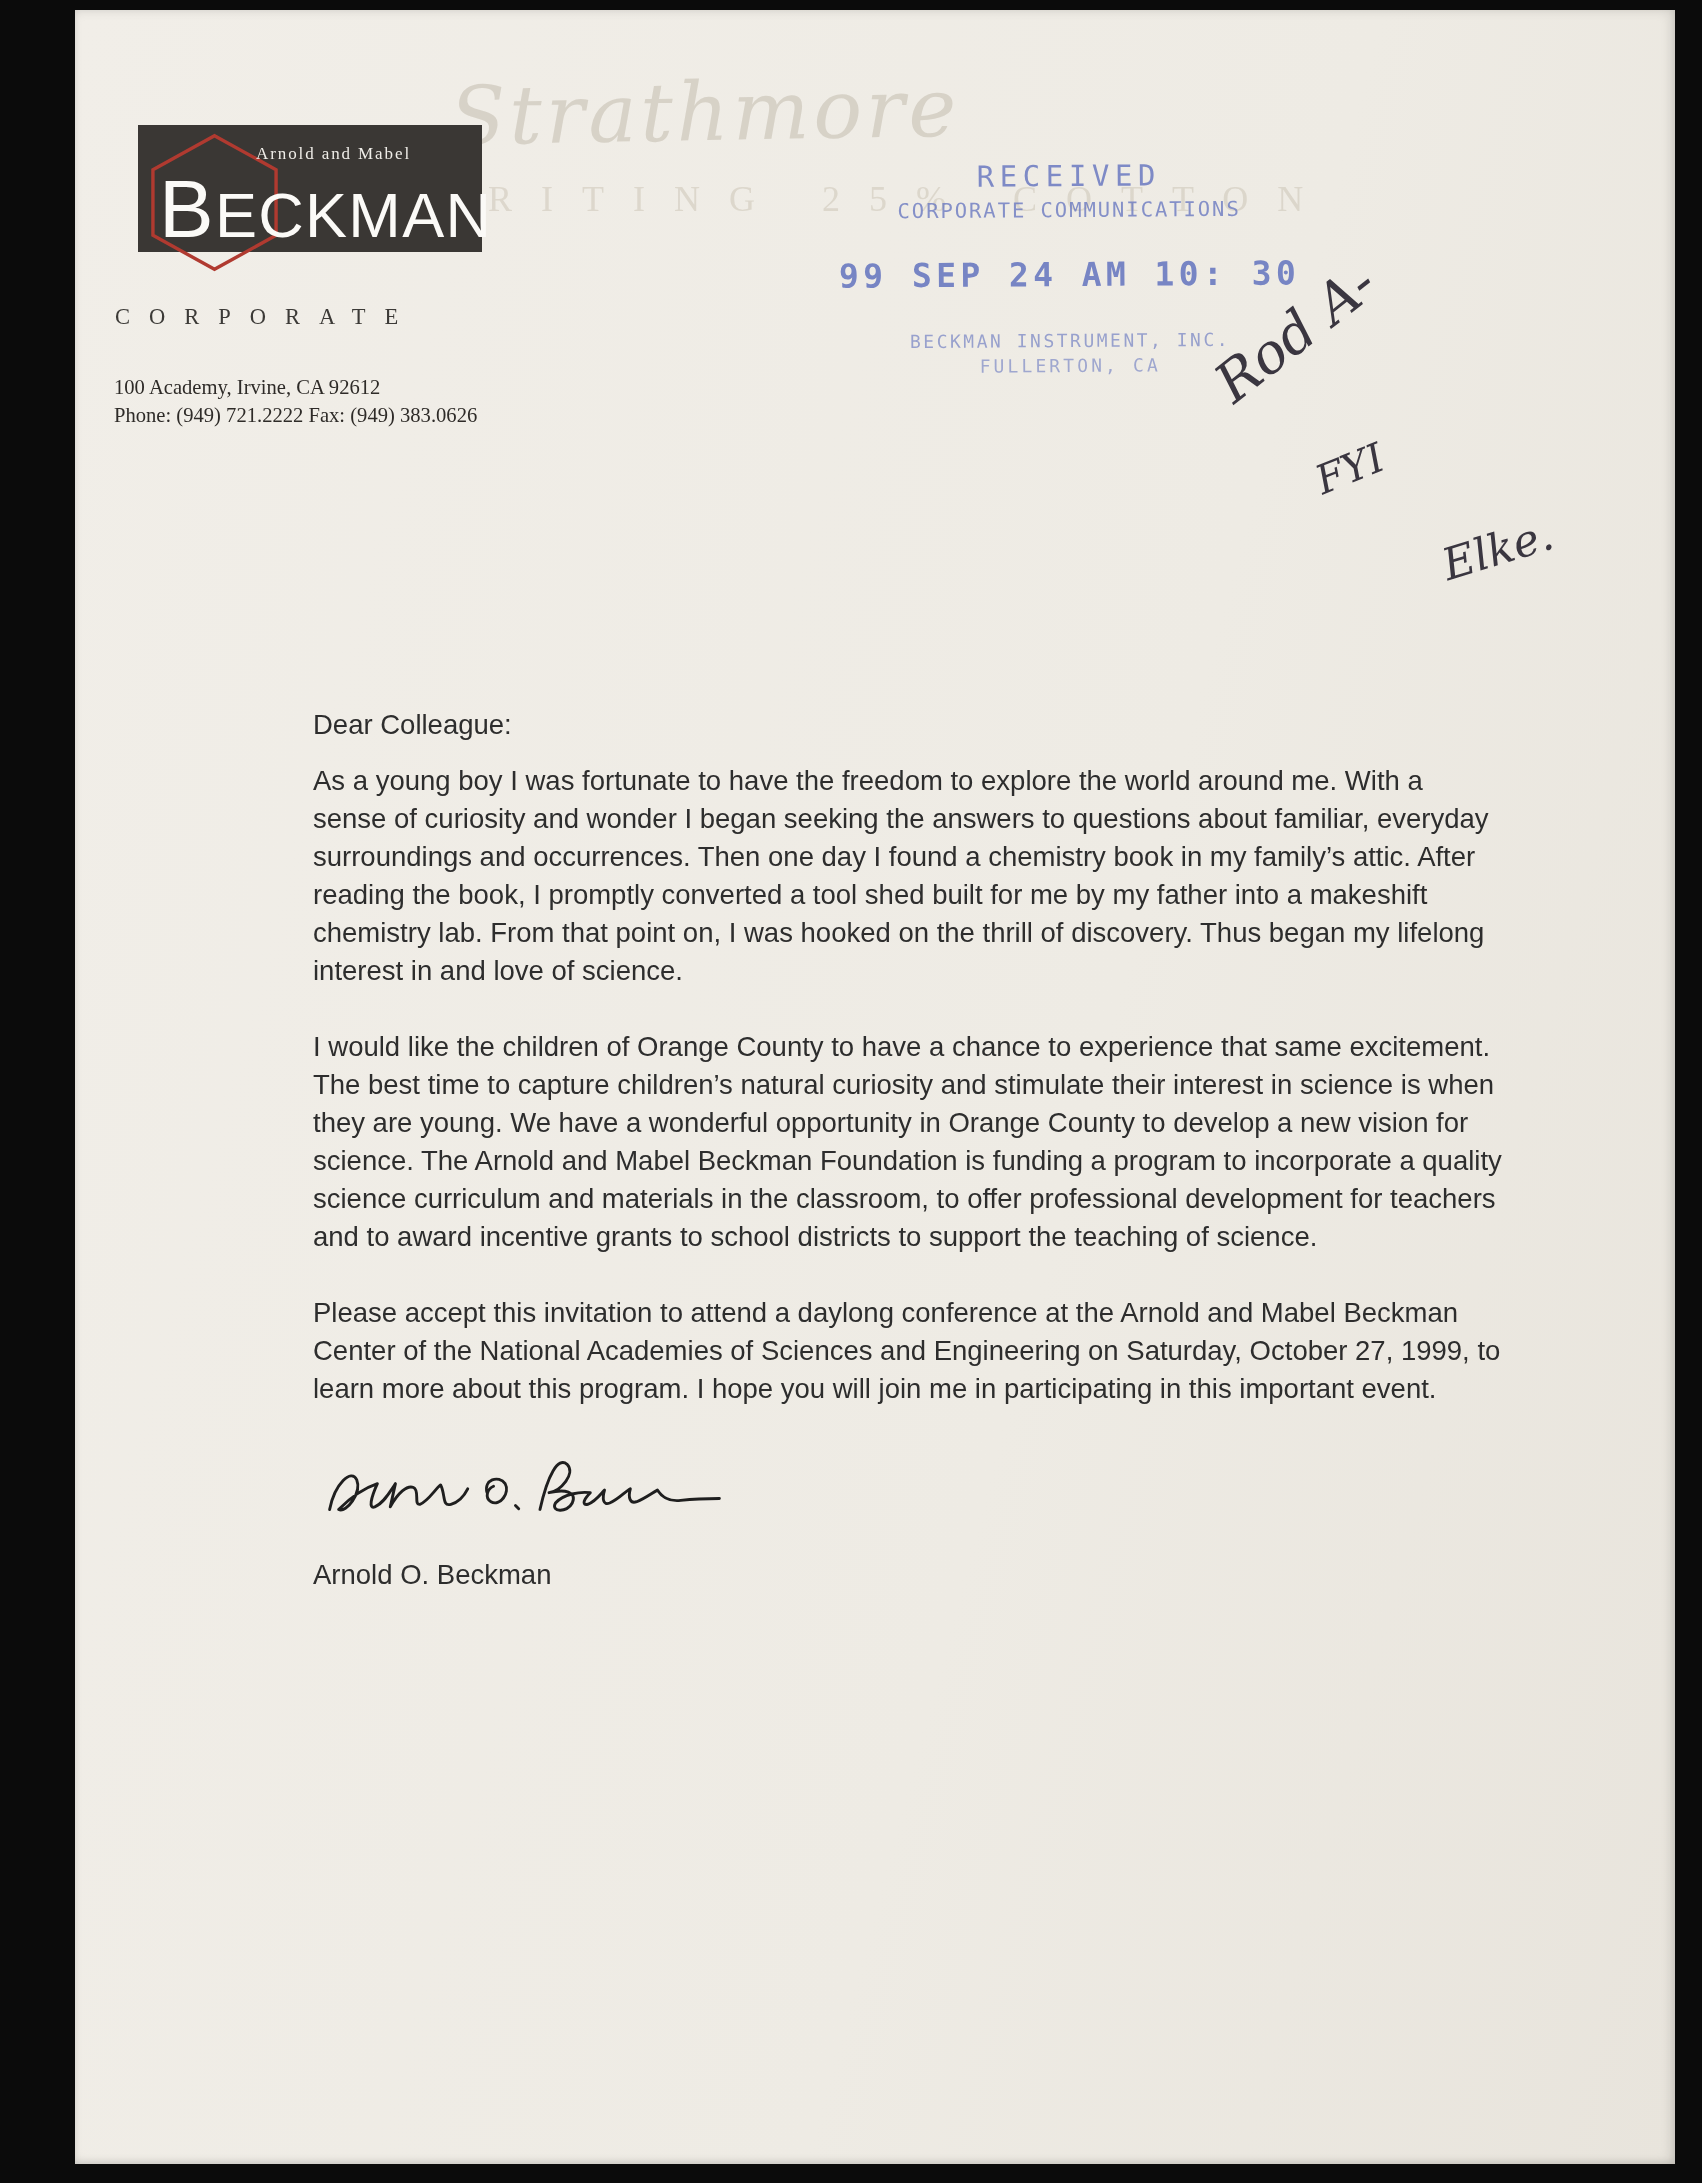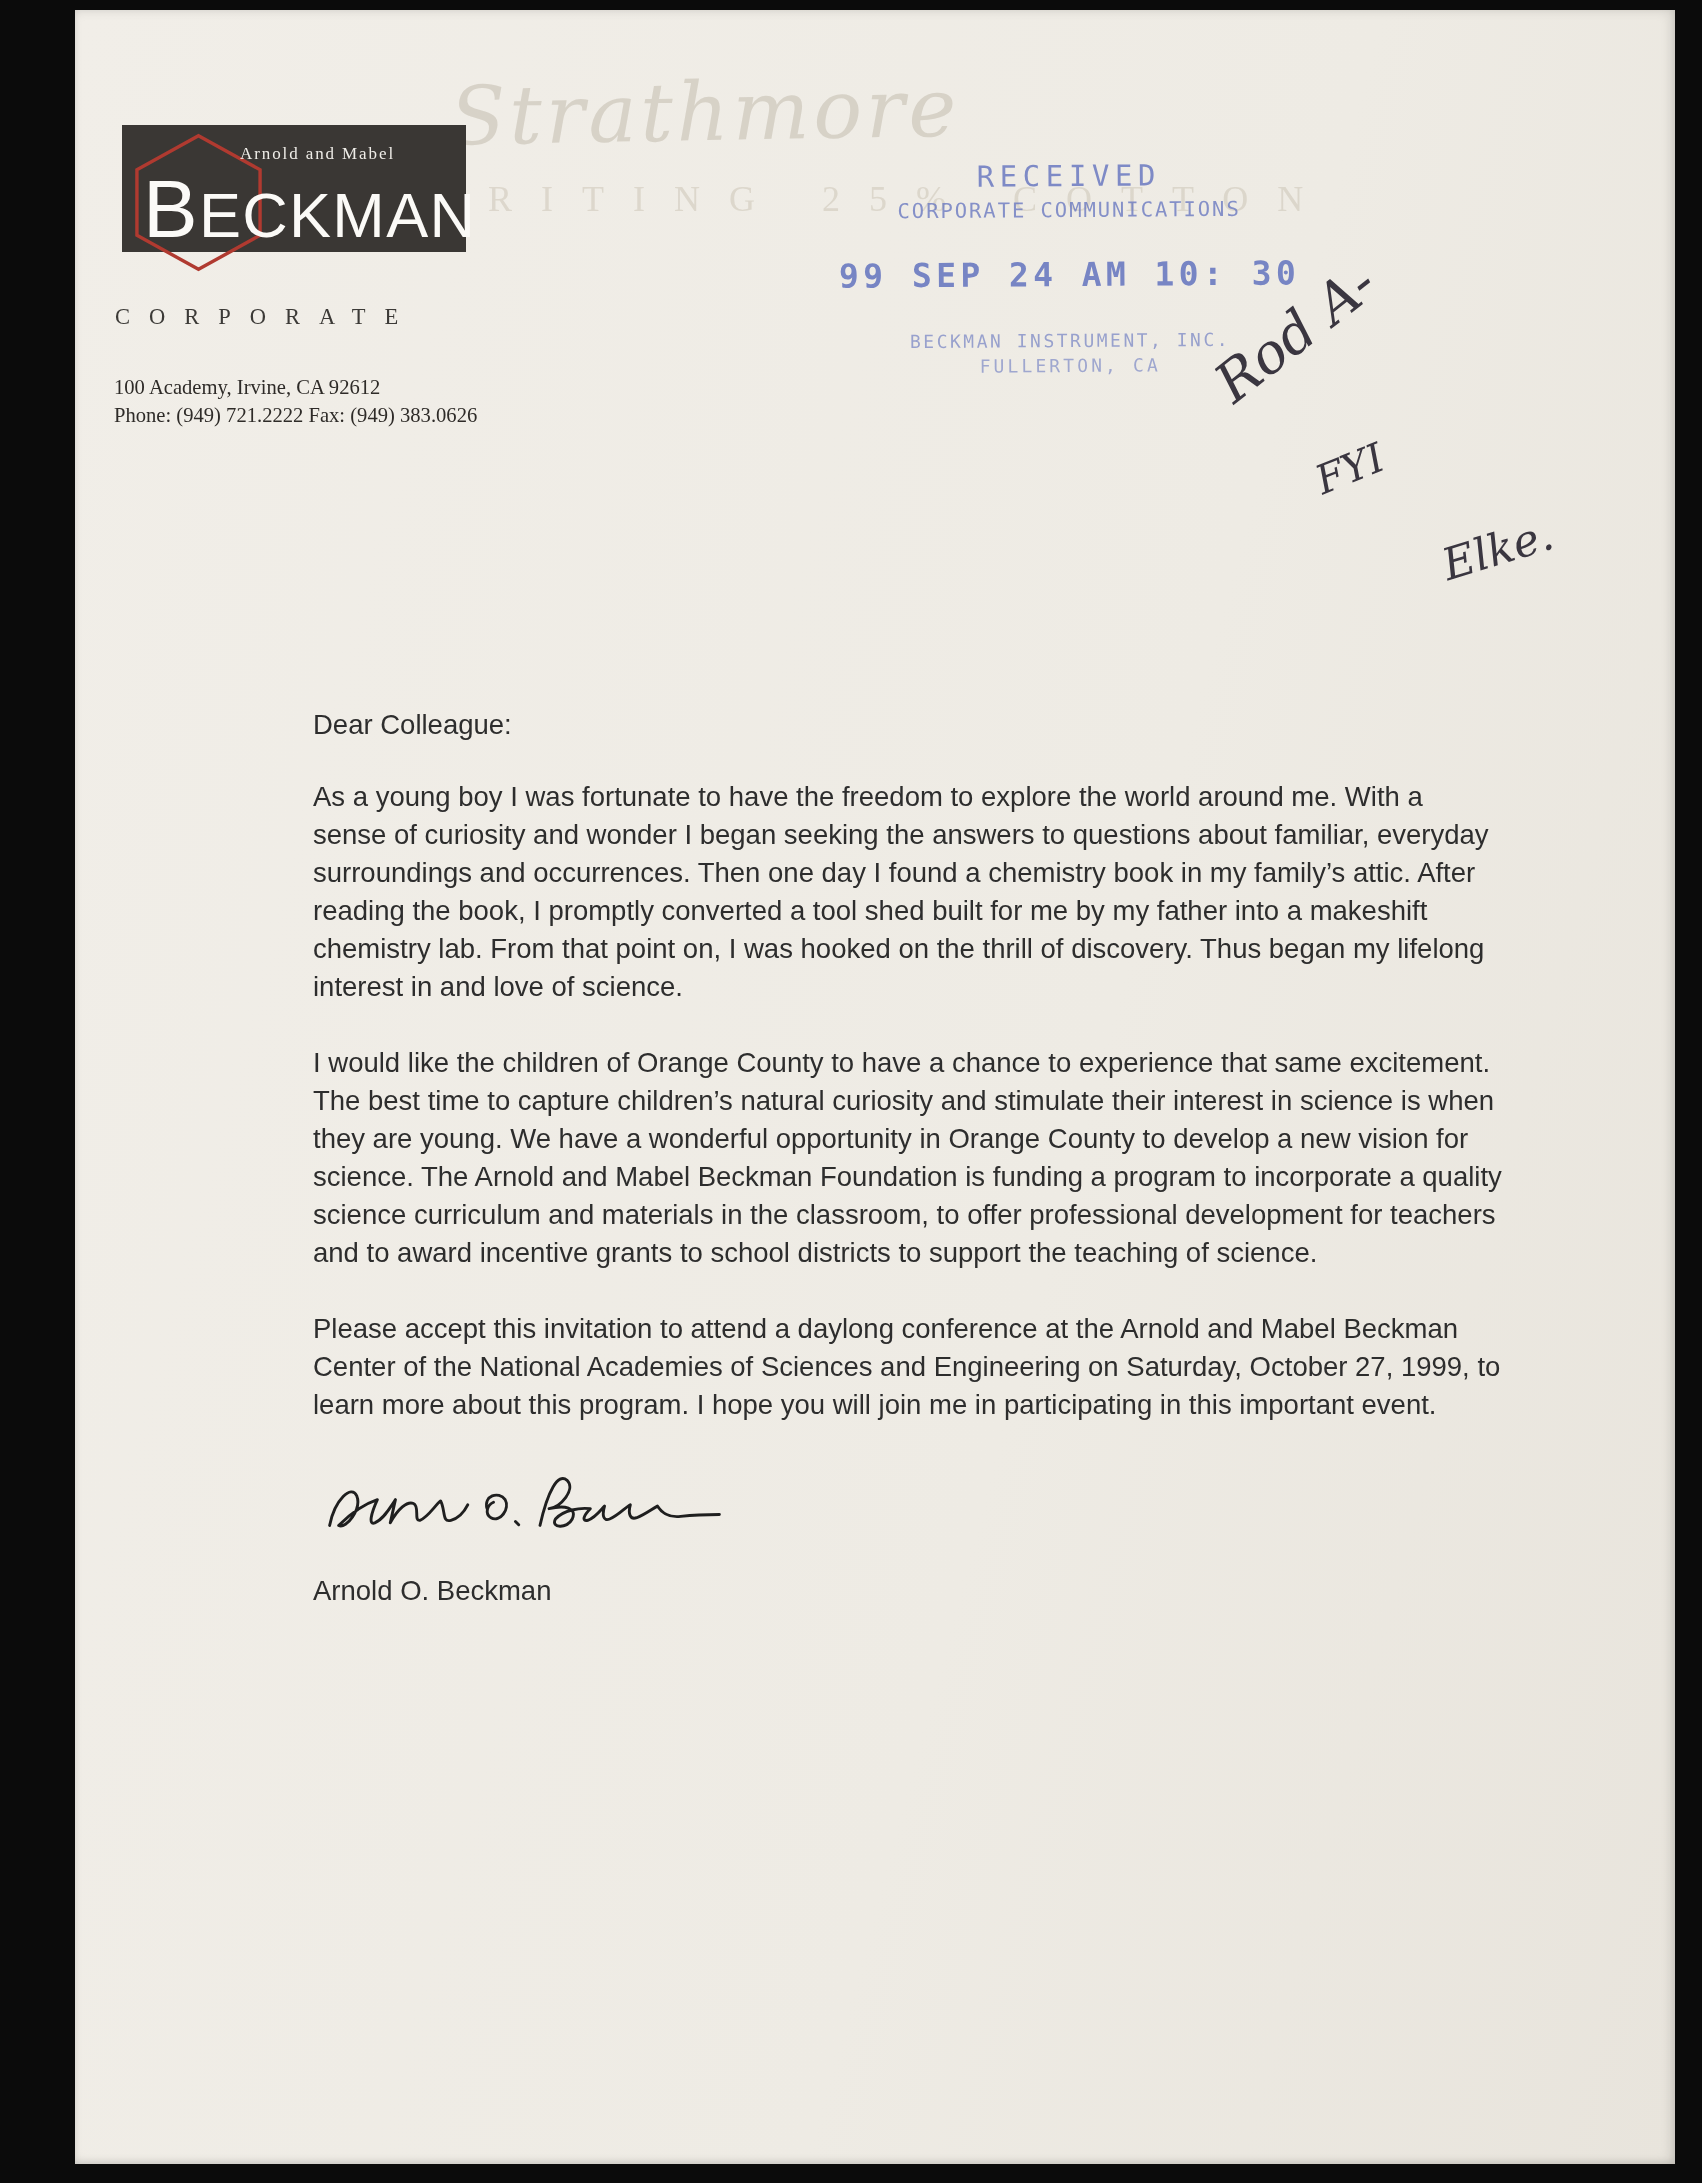--- a/index.html
+++ b/index.html
@@ -3,21 +3,21 @@
 <meta charset="utf-8">
 <style>
   html,body{margin:0;padding:0;background:#0b0b0b;}
   #scan{position:relative;width:1703px;height:2183px;background:#0b0b0b;overflow:hidden;
         font-family:"Liberation Sans",sans-serif;}
   #paper{position:absolute;left:75px;top:10px;width:1600px;height:2154px;
          background:linear-gradient(105deg,#f1eee8 0%,#eeebe4 60%,#e8e4dc 100%);
          box-shadow:inset -3.8px 0 11.3px rgba(0,0,0,.12), inset 0 -2.5px 6.3px rgba(0,0,0,.08);}
 
   
-  #logo-box{position:absolute;left:47px;top:115px;width:344px;height:127px;background:#3a3734;}
+  #logo-box{position:absolute;left:63px;top:115px;width:344px;height:127px;background:#3a3734;}
   #logo-hex{position:absolute;left:11.3px;top:7.5px;}
   .logo-small{position:absolute;left:118px;top:19px;font-family:"Liberation Serif",serif;
               font-size:17px;letter-spacing:1.9px;color:#efede8;}
   .logo-name{position:absolute;left:21px;top:43px;font-family:Liberation Sans, sans-serif;
              font-size:63px;line-height:1;color:#fbfaf7;letter-spacing:1.3px;}
   .logo-name::first-letter{font-size:1.3em;}
   #foundation{position:absolute;left:40px;top:294px;font-family:"Liberation Serif",serif;
               font-size:22.5px;letter-spacing:19px;color:#3c3a37;}
   #address-block{position:absolute;left:39px;top:363px;font-family:"Liberation Serif",serif;
                  font-size:20.6px;line-height:28px;color:#2e2b28;}
@@ -41,21 +41,21 @@
   .handwriting{position:absolute;font-family:"DejaVu Serif",serif;font-style:italic;
                color:#3a3640;transform-origin:left bottom;}
   #hw1{left:1167px;top:341px;font-size:55px;transform:rotate(-38deg);}
   #hw2{left:1251px;top:447px;font-size:40px;transform:rotate(-22deg);}
   #hw3{left:1376px;top:529px;font-size:44px;transform:rotate(-17deg);}
 
   
   #letter{position:absolute;left:238px;top:696px;width:1189px;
           font-size:27.5px;line-height:38px;color:#2d2d2d;}
   #letter p{margin:1px 0 38px 0;}
-  #salutation{margin-bottom:34px;}
+  #salutation{margin-bottom:18px;}
   #closing{margin-bottom:3.8px;}
   #signature{margin:0 0 0 5px;}
   #typed-name{margin-top:6.3px;}
 </style>
 </head>
 <body>
 
 <div id="scan">
   <div id="paper">
 

